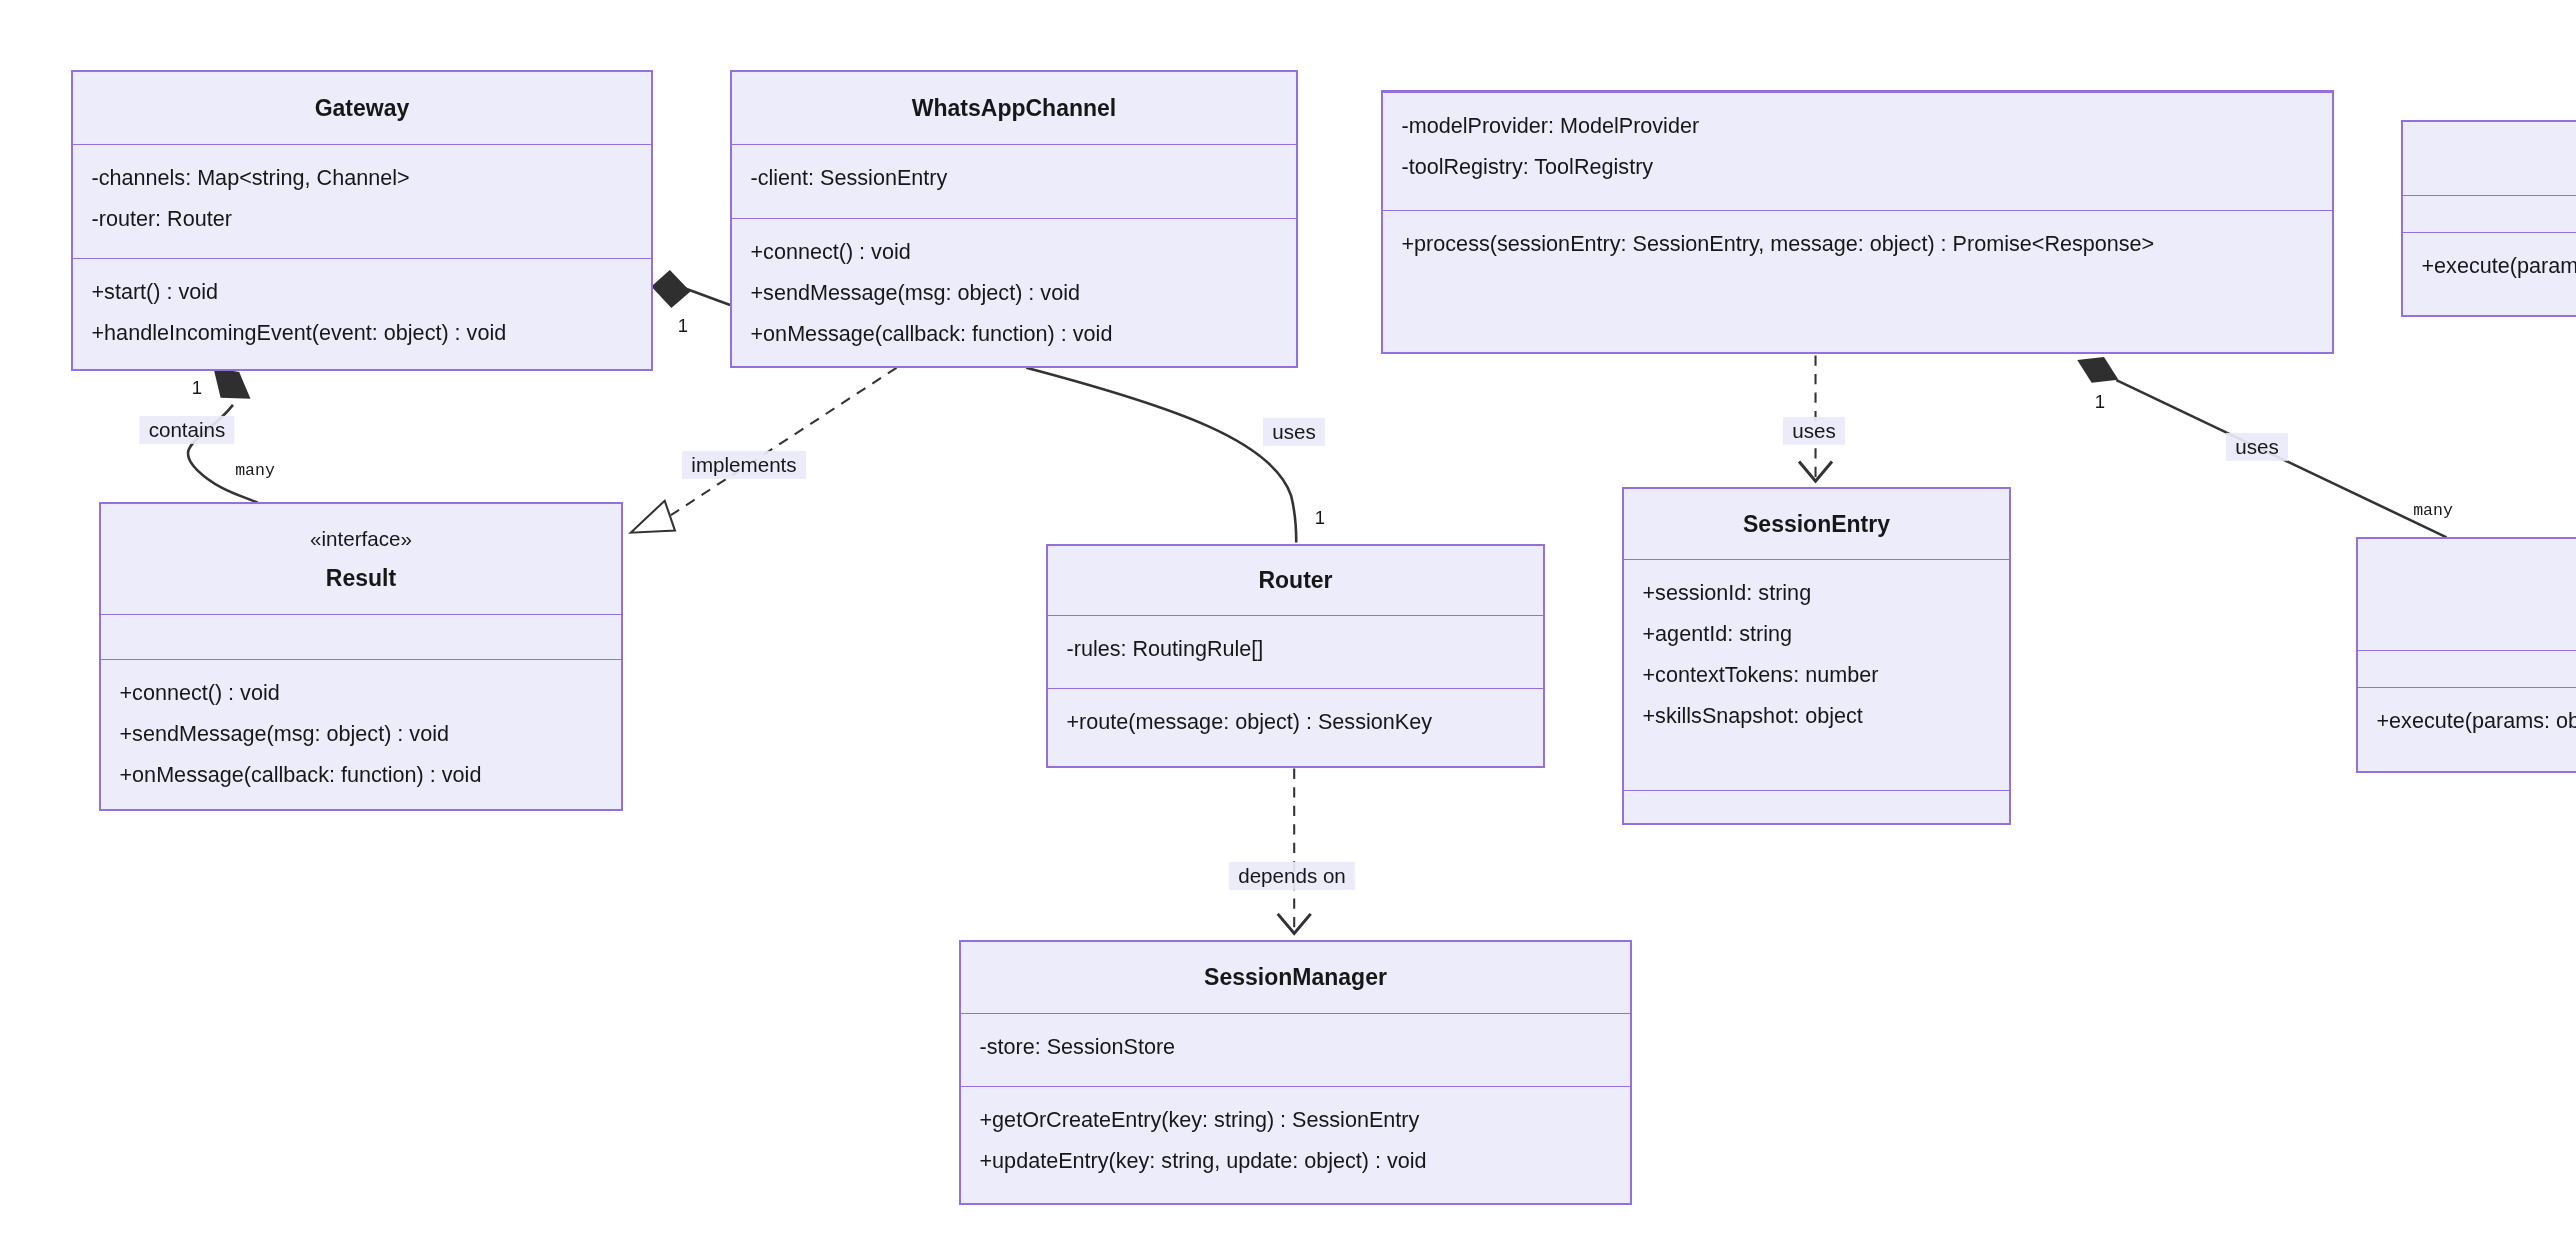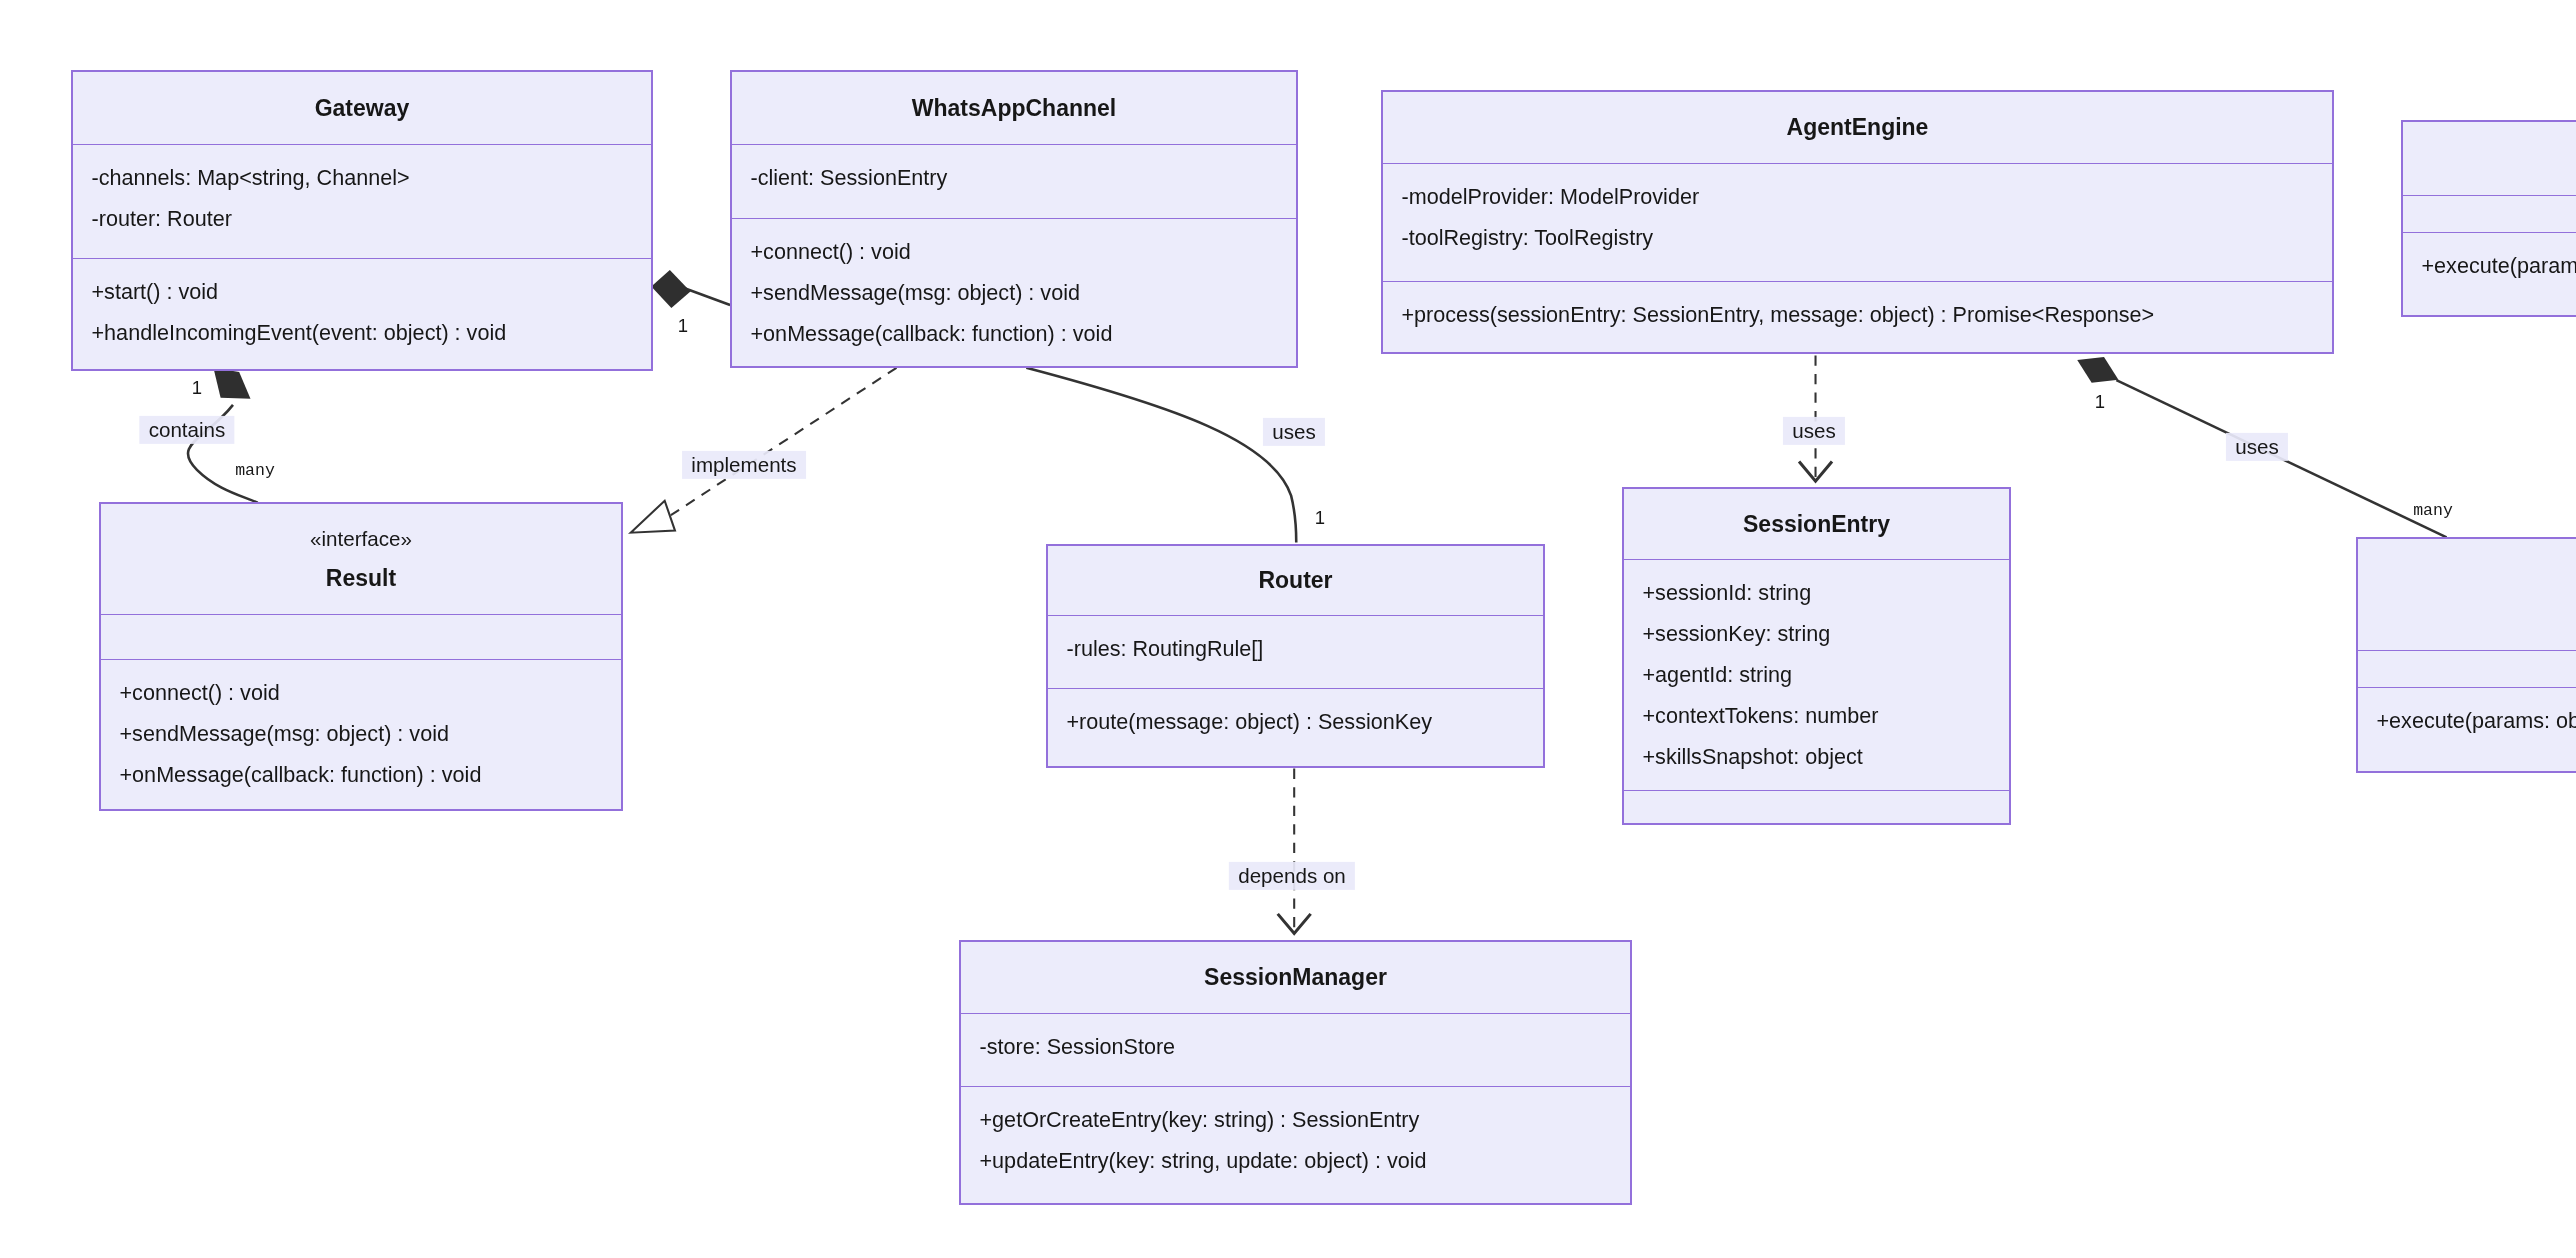--- a/index.html
+++ b/index.html
@@ -102,23 +102,20 @@
       <div class="uml-member">-client: SessionEntry</div>
     </div>
     <div class="uml-section uml-methods">
       <div class="uml-member">+connect() : void</div>
       <div class="uml-member">+sendMessage(msg: object) : void</div>
       <div class="uml-member">+onMessage(callback: function) : void</div>
     </div>
   </div>
 
   <div class="uml-class" style="left:1381px;top:90px;width:953px;height:264px">
-    <div class="uml-title" style="height:71px">
-        <span>AgentEngine</span>
-      </div>
     <div class="uml-section" style="height:118px;flex:0 0 auto">
       <div class="uml-member">-modelProvider: ModelProvider</div>
       <div class="uml-member">-toolRegistry: ToolRegistry</div>
     </div>
     <div class="uml-section uml-methods">
       <div class="uml-member">+process(sessionEntry: SessionEntry, message: object) : Promise&lt;Response&gt;</div>
     </div>
   </div>
 
   <div class="uml-class" style="left:2401px;top:120px;width:581px;height:197px">
@@ -153,21 +150,20 @@
       <div class="uml-member">+route(message: object) : SessionKey</div>
     </div>
   </div>
 
   <div class="uml-class" style="left:1622px;top:487px;width:389px;height:338px">
     <div class="uml-title" style="height:70px">
         <span>SessionEntry</span>
       </div>
     <div class="uml-section" style="height:231px;flex:0 0 auto">
       <div class="uml-member">+sessionId: string</div>
-      <div class="uml-member">+sessionKey: string</div>
       <div class="uml-member">+agentId: string</div>
       <div class="uml-member">+contextTokens: number</div>
       <div class="uml-member">+skillsSnapshot: object</div>
     </div>
     <div class="uml-section uml-methods"></div>
   </div>
 
   <div class="uml-class" style="left:2356px;top:537px;width:604px;height:236px">
     <div class="uml-title" style="height:111px">
       

